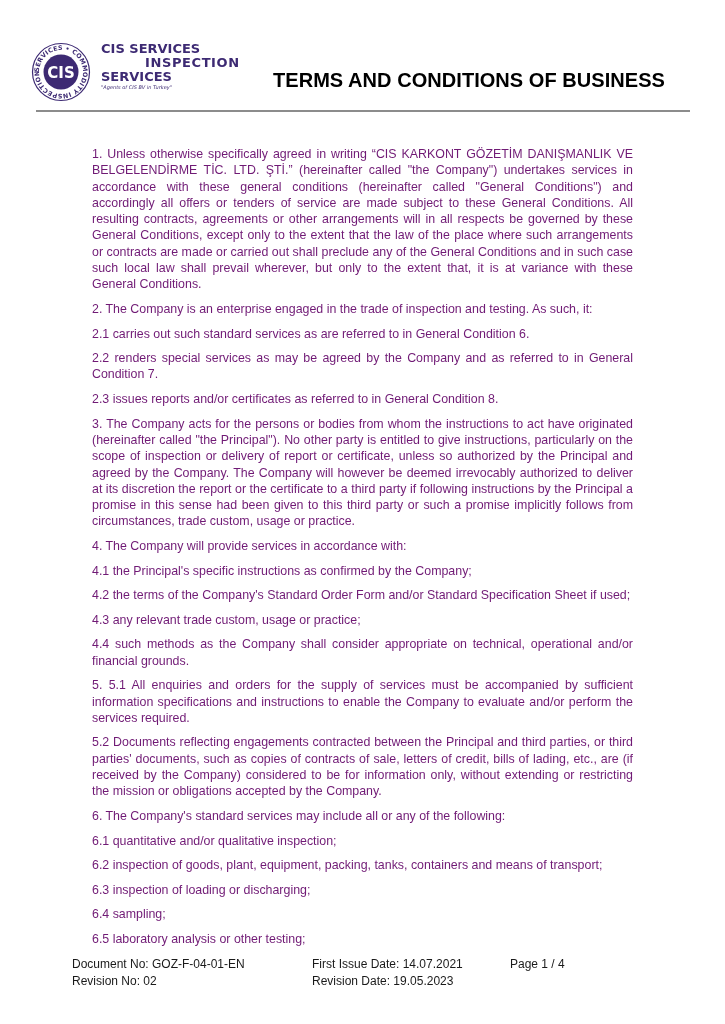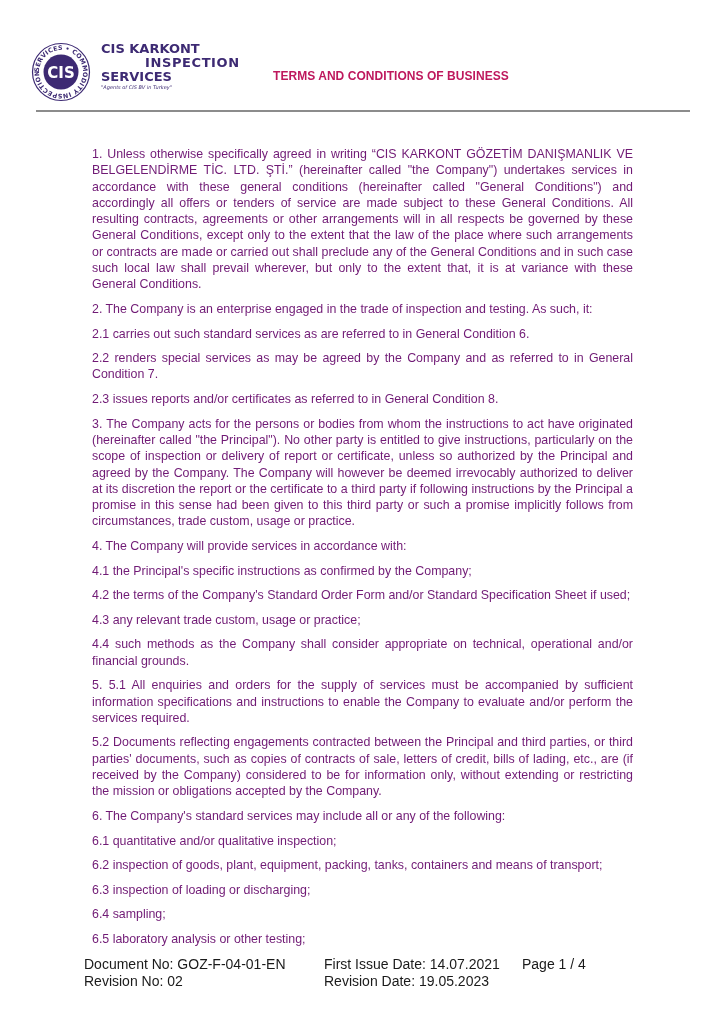--- a/index.html
+++ b/index.html
@@ -53,23 +53,23 @@
       font-weight: normal;
       font-style: italic;
       color: #3d2a73;
       white-space: nowrap;
       margin-top: 0px;
     }
     .doc-title {
       position: absolute;
       left: 273px;
       top: 69px;
-      font-size: 12px;
+      font-size: 20px;
       font-weight: bold;
-      color: #be185d;
+      color: #000000;
       letter-spacing: 0.05px;
       white-space: nowrap;
     }
     .header-rule {
       position: absolute;
       left: 36px;
       top: 110px;
       width: 654px;
       height: 2px;
       background: #8c8c8c;
@@ -82,24 +82,24 @@
       font-size: 12.4px;
       line-height: 16.3px;
       color: #701a75;
     }
     .para {
       margin: 0 0 8.3px 0;
       text-align: justify;
     }
     .footer {
       position: absolute;
-      left: 84px;
+      left: 72px;
       top: 956px;
       width: 560px;
-      font-size: 14px;
+      font-size: 12px;
       line-height: 17px;
       color: #1a1a1a;
     }
     .footer-row {
       position: relative;
       height: 17px;
     }
     .footer-row span {
       position: absolute;
       top: 0;
@@ -120,21 +120,21 @@
       </defs>
       <circle cx="30" cy="30" r="28.5" fill="#ffffff" stroke="#3d2a73" stroke-width="1.2"></circle>
       <circle cx="30" cy="30" r="17.5" fill="#3d2a73"></circle>
       <text font-family="DejaVu Sans, sans-serif" font-size="6.3" font-weight="bold" fill="#3d2a73" letter-spacing="0.2">
         <textPath href="#ringPath" startOffset="0">SERVICES • COMMODITY INSPECTION •</textPath>
       </text>
       <text x="30" y="35.5" text-anchor="middle" font-family="DejaVu Sans, sans-serif" font-size="15" font-weight="bold" fill="#ffffff">CIS</text>
     </svg>
   </div>
   <div class="logo-text">
-    <div class="logo-line">CIS KARKONT</div>
+    <div class="logo-line">CIS SERVICES</div>
     <div class="logo-line wide">INSPECTION</div>
     <div class="logo-line">SERVICES</div>
     <div class="logo-tagline">"Agents of CIS BV in Turkey"</div>
   </div>
   <div class="doc-title">TERMS AND CONDITIONS OF BUSINESS</div>
   <div class="header-rule"></div>
 </div>
 
 <div class="body-text">
   <p class="para">1. Unless otherwise specifically agreed in writing “CIS KARKONT GÖZETİM DANIŞMANLIK VE BELGELENDİRME TİC. LTD. ŞTİ.” (hereinafter called "the Company") undertakes services in accordance with these general conditions (hereinafter called "General Conditions") and accordingly all offers or tenders of service are made subject to these General Conditions. All resulting contracts, agreements or other arrangements will in all respects be governed by these General Conditions, except only to the extent that the law of the place where such arrangements or contracts are made or carried out shall preclude any of the General Conditions and in such case such local law shall prevail wherever, but only to the extent that, it is at variance with these General Conditions.</p>

